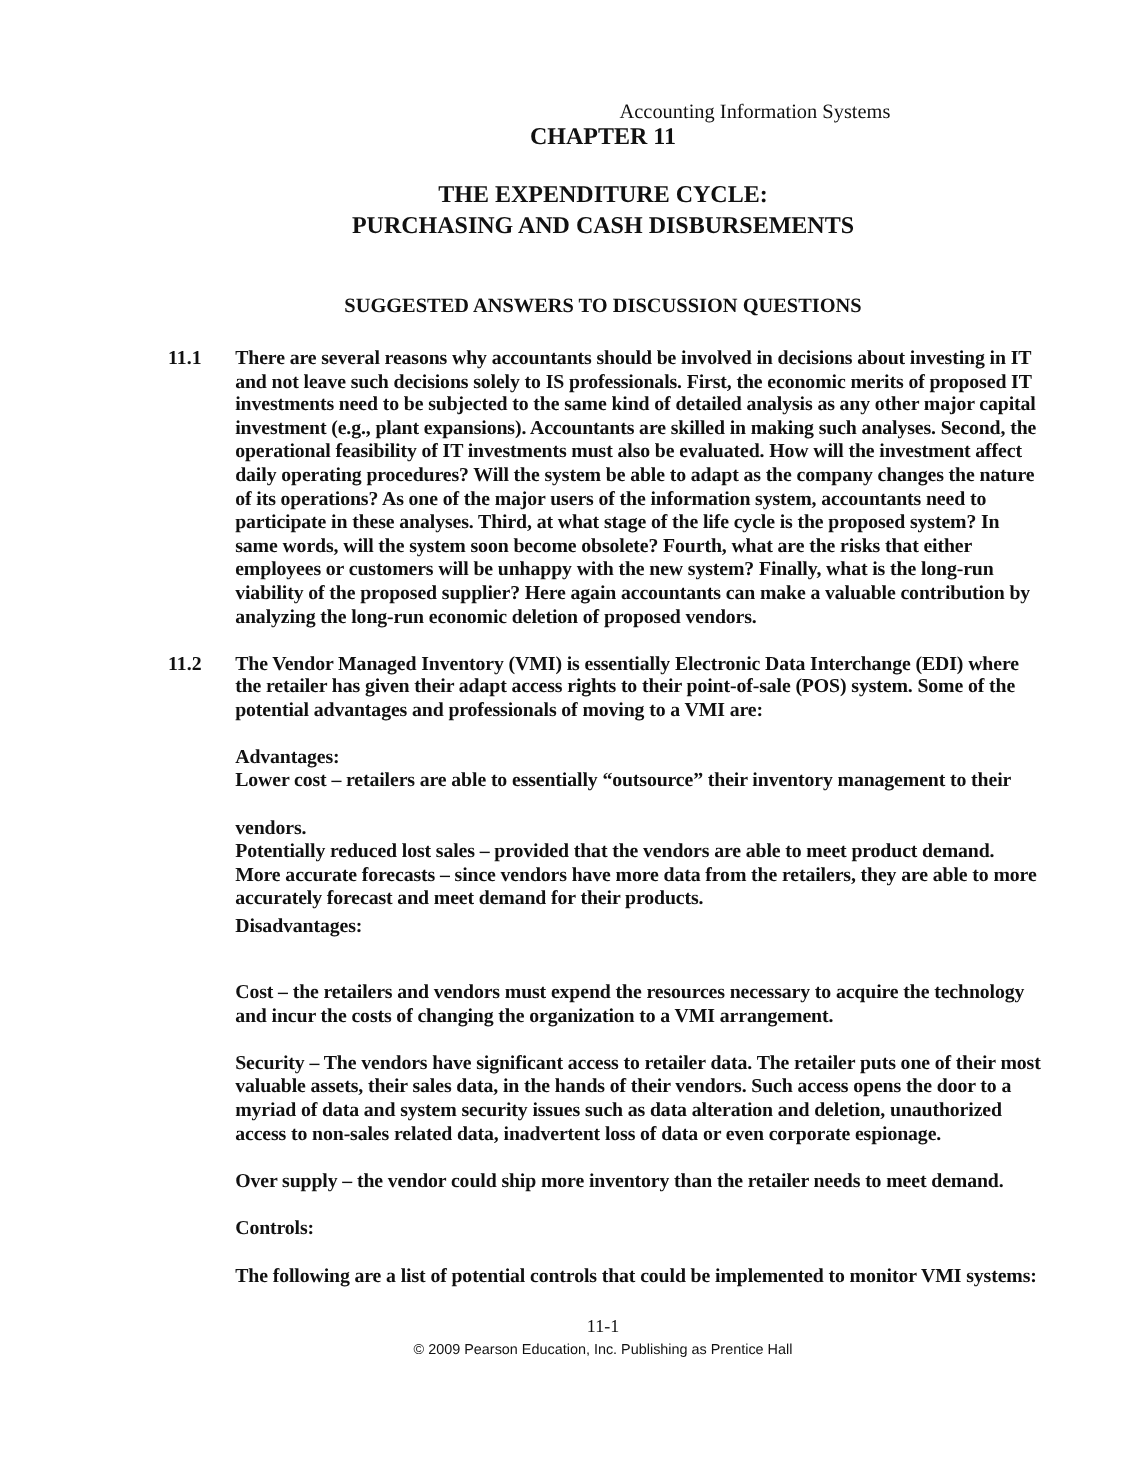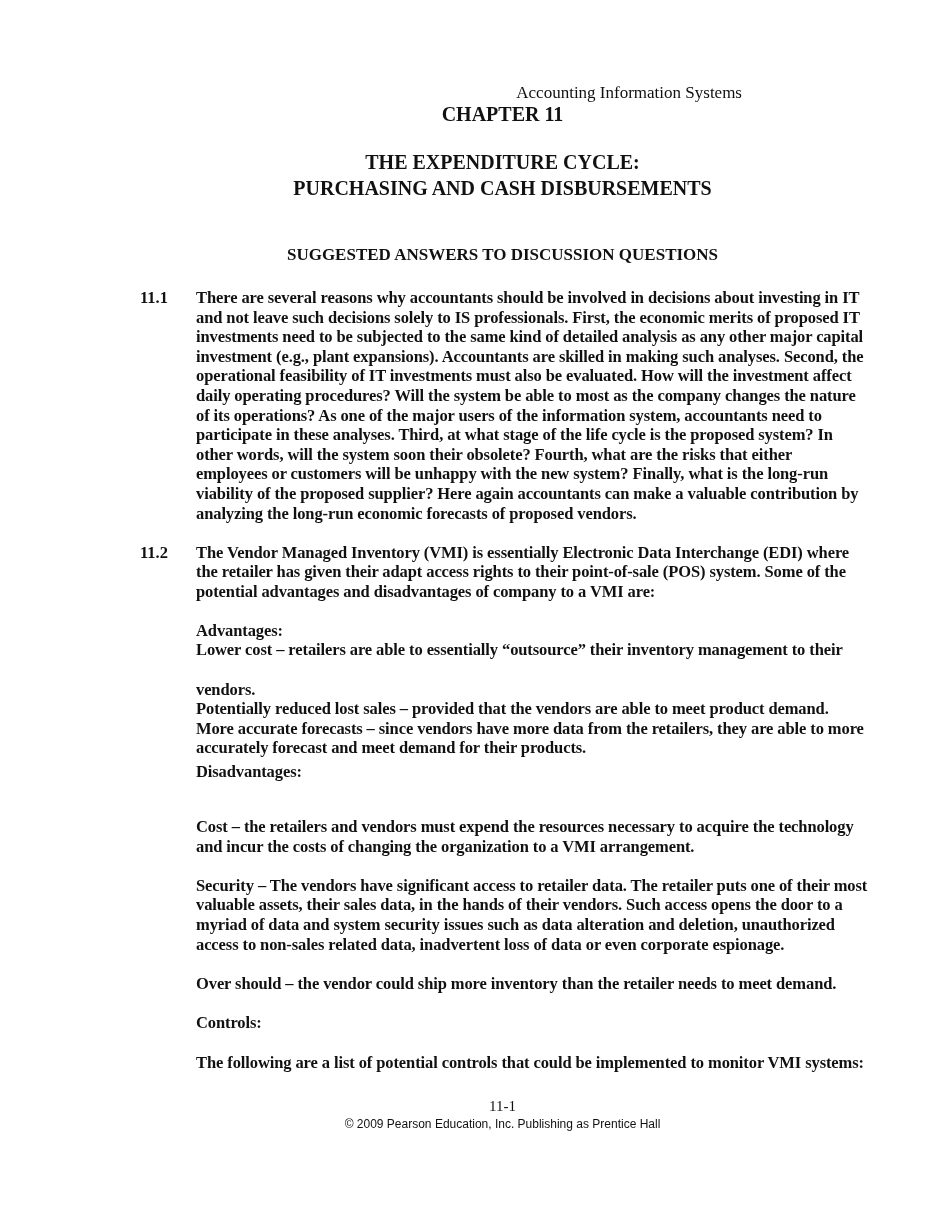--- a/index.html
+++ b/index.html
@@ -30,54 +30,54 @@
   <div class="center title2">PURCHASING AND CASH DISBURSEMENTS</div>
   <div class="center subhead">SUGGESTED ANSWERS TO DISCUSSION QUESTIONS</div>
 
   <div>
     <div class="qnum" style="top:288px">11.1</div>
     <div class="line" style="top:288px">There are several reasons why accountants should be involved in decisions about investing in IT</div>
     <div class="line" style="top:308px">and not leave such decisions solely to IS professionals. First, the economic merits of proposed IT</div>
     <div class="line" style="top:327px">investments need to be subjected to the same kind of detailed analysis as any other major capital</div>
     <div class="line" style="top:347px">investment (e.g., plant expansions). Accountants are skilled in making such analyses. Second, the</div>
     <div class="line" style="top:366px">operational feasibility of IT investments must also be evaluated. How will the investment affect</div>
-    <div class="line" style="top:386px">daily operating procedures? Will the system be able to most as the company changes the nature</div>
+    <div class="line" style="top:386px">daily operating procedures? Will the system be able to adapt as the company changes the nature</div>
     <div class="line" style="top:406px">of its operations? As one of the major users of the information system, accountants need to</div>
     <div class="line" style="top:425px">participate in these analyses. Third, at what stage of the life cycle is the proposed system? In</div>
-    <div class="line" style="top:445px">other words, will the system soon their obsolete? Fourth, what are the risks that either</div>
+    <div class="line" style="top:445px">same words, will the system soon become obsolete? Fourth, what are the risks that either</div>
     <div class="line" style="top:464px">employees or customers will be unhappy with the new system? Finally, what is the long-run</div>
     <div class="line" style="top:484px">viability of the proposed supplier? Here again accountants can make a valuable contribution by</div>
-    <div class="line" style="top:504px">analyzing the long-run economic forecasts of proposed vendors.</div>
+    <div class="line" style="top:504px">analyzing the long-run economic deletion of proposed vendors.</div>
   </div>
 
   <div>
     <div class="qnum" style="top:543px">11.2</div>
     <div class="line" style="top:543px">The Vendor Managed Inventory (VMI) is essentially Electronic Data Interchange (EDI) where</div>
     <div class="line" style="top:562px">the retailer has given their adapt access rights to their point-of-sale (POS) system.  Some of the</div>
-    <div class="line" style="top:582px">potential advantages and disadvantages of company to a VMI are:</div>
+    <div class="line" style="top:582px">potential advantages and professionals of moving to a VMI are:</div>
 
     <div class="line" style="top:621px">Advantages:</div>
 
     <div class="line" style="top:640px">Lower cost – retailers are able to essentially “outsource” their inventory management to their</div>
     <div class="line" style="top:680px">vendors.</div>
     <div class="line" style="top:699px">Potentially reduced lost sales – provided that the vendors are able to meet product demand.</div>
     <div class="line" style="top:719px">More accurate forecasts – since vendors have more data from the retailers, they are able to more</div>
     <div class="line" style="top:738px">accurately forecast and meet demand for their products.</div>
 
     <div class="line" style="top:762px">Disadvantages:</div>
 
     <div class="line" style="top:817px">Cost – the retailers and vendors must expend the resources necessary to acquire the technology</div>
     <div class="line" style="top:837px">and incur the costs of changing the organization to a VMI arrangement.</div>
 
     <div class="line" style="top:876px">Security – The vendors have significant access to retailer data.  The retailer puts one of their most</div>
     <div class="line" style="top:895px">valuable assets, their sales data, in the hands of their vendors.   Such access opens the door to a</div>
     <div class="line" style="top:915px">myriad of data and system security issues such as data alteration and deletion, unauthorized</div>
     <div class="line" style="top:935px">access to non-sales related data, inadvertent loss of data or even corporate espionage.</div>
 
-    <div class="line" style="top:974px">Over should – the vendor could ship more inventory than the retailer needs to meet demand.</div>
+    <div class="line" style="top:974px">Over supply – the vendor could ship more inventory than the retailer needs to meet demand.</div>
 
     <div class="line" style="top:1013px">Controls:</div>
 
     <div class="line" style="top:1053px">The following are a list of potential controls that could be implemented to monitor VMI systems:</div>
   </div>
 
   <div class="footer-num">11-1</div>
   <div class="footer-copy">© 2009 Pearson Education, Inc. Publishing as Prentice Hall</div>
 </div>
 

